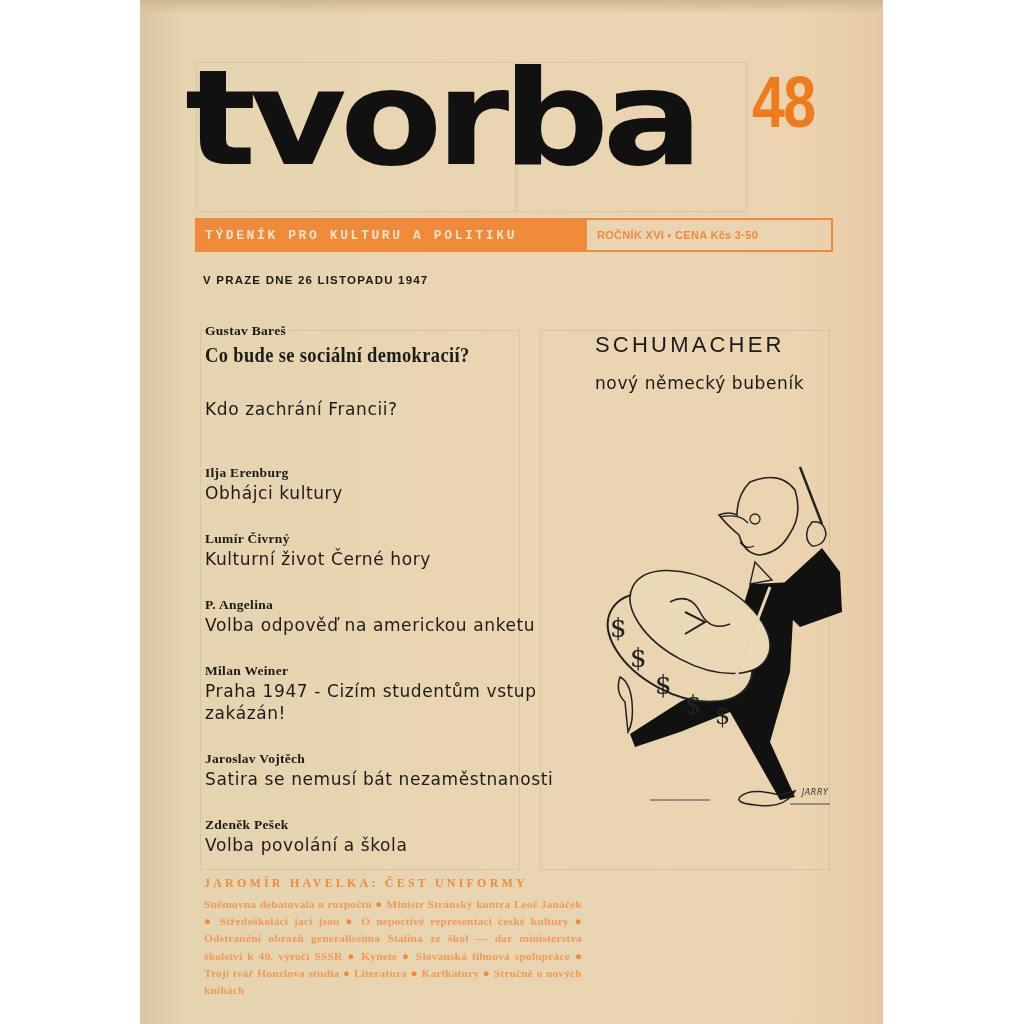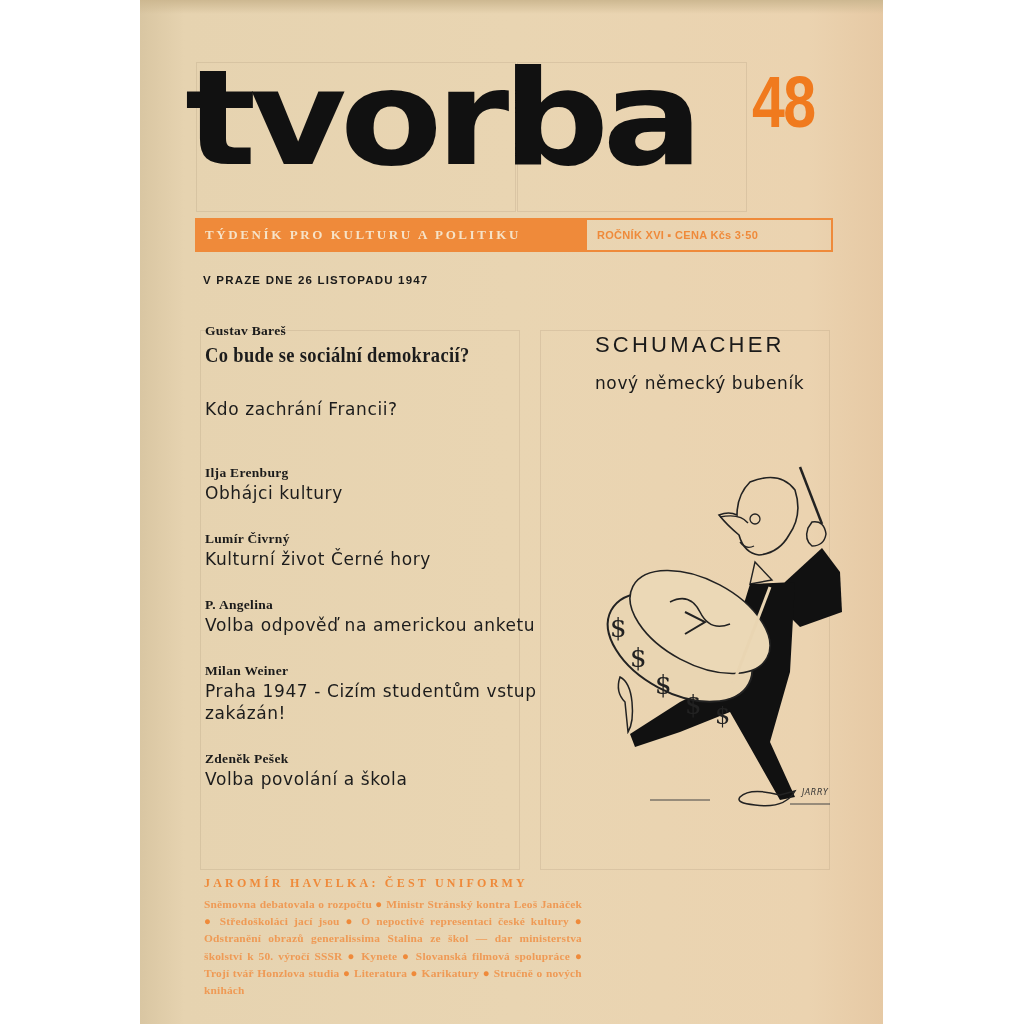--- a/index.html
+++ b/index.html
@@ -29,21 +29,21 @@
     font-family: "Liberation Sans", sans-serif; font-weight: 700;
     font-size: 72px; line-height: 1; color: #f07a1e;
     transform: scaleX(0.82); transform-origin: left top; letter-spacing: -2px;
   }
 
   .banner {
     position: absolute; left: 195px; top: 218px; width: 390px; height: 34px;
     background: #ef8a3a; display: flex; align-items: center; padding-left: 10px;
   }
   .banner span {
-    color: #f6e3c8; font-family: Liberation Serif, serif; font-weight: 700;
+    color: #f6e3c8; font-family: Liberation Mono, monospace; font-weight: 700;
     font-size: 13px; letter-spacing: 2.6px;
   }
   .banner-box {
     position: absolute; left: 585px; top: 218px; width: 248px; height: 34px;
     border: 2px solid #ef8a3a; display: flex; align-items: center; padding-left: 10px;
   }
   .banner-box span {
     color: #ef8a3a; font-family: "Liberation Sans", sans-serif; font-weight: 700;
     font-size: 11px; letter-spacing: 0.3px;
   }
@@ -137,20 +137,24 @@
     <div class="author">Lumír Čivrný</div>
     <div class="title">Kulturní život Černé hory</div>
   </div>
   <div class="toc-item" style="height:66px;">
     <div class="author">P. Angelina</div>
     <div class="title">Volba odpověď na americkou anketu</div>
   </div>
   <div class="toc-item" style="height:88px;">
     <div class="author">Milan Weiner</div>
     <div class="title">Praha 1947 - Cizím studentům vstup zakázán!</div>
+  </div>
+  <div class="toc-item" style="height:66px;">
+    <div class="author">Jaroslav Vojtěch</div>
+    <div class="title">Satira se nemusí bát nezaměstnanosti</div>
   </div>
   <div class="toc-item" style="height:66px;">
     <div class="author">Zdeněk Pešek</div>
     <div class="title">Volba povolání a škola</div>
   </div>
 </div>
 
 <div class="feature-title">SCHUMACHER</div>
 <div class="feature-sub">nový německý bubeník</div>
 
@@ -193,21 +197,21 @@
 <div class="contents-head">JAROMÍR HAVELKA: ČEST UNIFORMY</div>
 <div class="contents-body">
   <span>Sněmovna debatovala o rozpočtu</span>
   <span class="bullet">●</span>
   <span>Ministr Stránský kontra Leoš Janáček</span>
   <span class="bullet">●</span>
   <span>Středoškoláci jací jsou</span>
   <span class="bullet">●</span>
   <span>O nepoctivé representaci české kultury</span>
   <span class="bullet">●</span>
-  <span>Odstranění obrazů generalissima Stalina ze škol — dar ministerstva školství k 50. výročí SSSR</span>
+  <span>Odstranění obrazů generalissima Stalina ze škol — dar ministerstva školství k 40. výročí SSSR</span>
   <span class="bullet">●</span>
   <span>Kynete</span>
   <span class="bullet">●</span>
   <span>Slovanská filmová spolupráce</span>
   <span class="bullet">●</span>
   <span>Trojí tvář Honzlova studia</span>
   <span class="bullet">●</span>
   <span>Literatura</span>
   <span class="bullet">●</span>
   <span>Karikatury</span>

